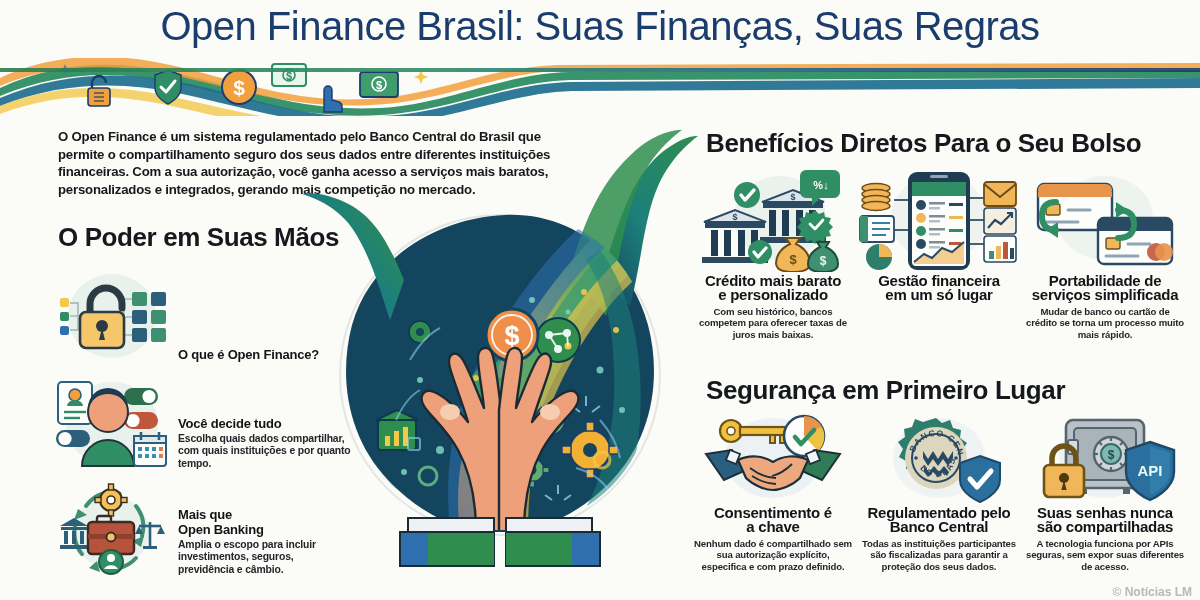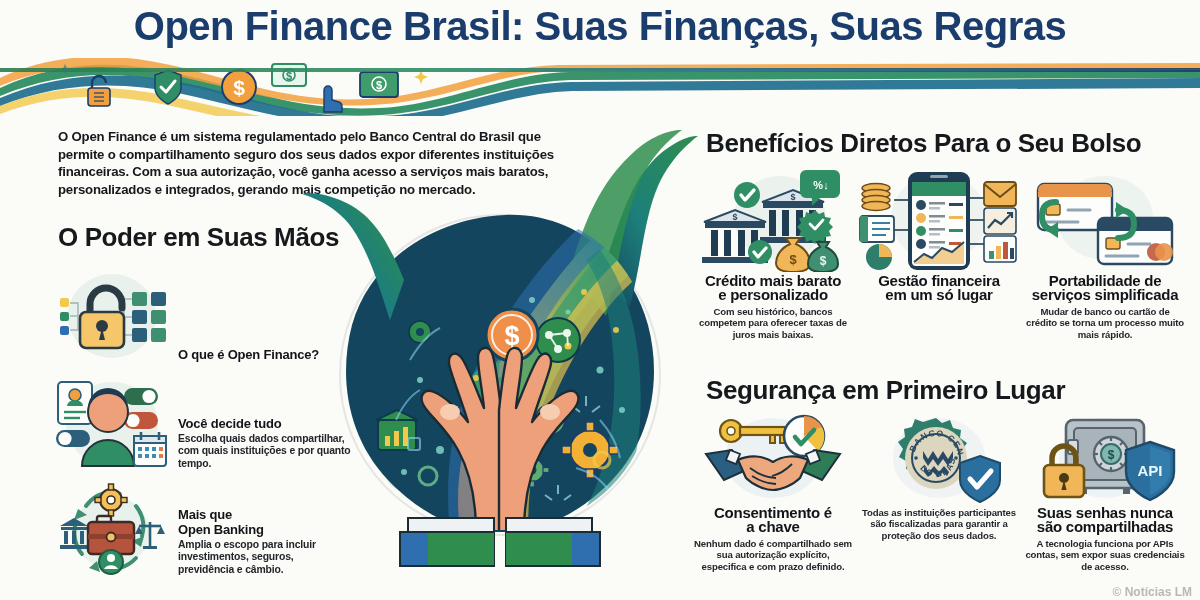--- a/index.html
+++ b/index.html
@@ -13,21 +13,21 @@
     position: relative;
     width: 1200px; height: 600px;
     background: #fbfbf7;
     overflow: hidden;
   }
 
   
   .title {
     position: absolute; top: 4px; left: 0; width: 1200px;
     text-align: center;
-    font-size: 40px; font-weight: bold; letter-spacing: -0.5px;
+    font-size: 40px; font-weight: normal; letter-spacing: -0.5px;
     color: #1b3d6d;
     font-family: "Liberation Sans", sans-serif;
     white-space: nowrap;
   }
   .header-band {
     position: absolute; top: 58px; left: 0; width: 1200px; height: 58px;
   }
   .divider-line {
     position: absolute; top: 68px; left: 0; width: 1200px; height: 4px;
     background: linear-gradient(90deg,#2a7d4f 0%,#2f8e63 35%,#1f6f8e 60%,#1b3d6d 100%);
@@ -140,21 +140,21 @@
     </g>
     <g transform="translate(414,12)" fill="#f2c94c">
       <path d="M7,0 L9,5 L14,7 L9,9 L7,14 L5,9 L0,7 L5,5 Z"></path>
     </g>
     <g transform="translate(60,6)" fill="#2f6fb0" opacity=".7">
       <path d="M5,0 L6.5,3.5 L10,5 L6.5,6.5 L5,10 L3.5,6.5 L0,5 L3.5,3.5 Z"></path>
     </g>
   </svg>
   <div class="divider-line"></div>
 
-  <div class="intro">O Open Finance é um sistema regulamentado pelo Banco Central do Brasil que permite o compartilhamento seguro dos seus dados expor diferentes instituições financeiras. Com a sua autorização, você ganha acesso a serviços mais baratos, personalizados e integrados, gerando mais competição no mercado.</div>
+  <div class="intro">O Open Finance é um sistema regulamentado pelo Banco Central do Brasil que permite o compartilhamento seguro dos seus dados entre diferentes instituições financeiras. Com a sua autorização, você ganha acesso a serviços mais baratos, personalizados e integrados, gerando mais competição no mercado.</div>
 
   <svg id="center-art" width="400" height="470" viewBox="0 0 400 470">
     <defs>
       <linearGradient id="rbA" x1="0" y1="1" x2="1" y2="0">
         <stop offset="0%" stop-color="#12435e"></stop>
           <stop offset="45%" stop-color="#1d7f7a"></stop>
         <stop offset="100%" stop-color="#2f8e4e"></stop>
       </linearGradient>
       <linearGradient id="rbB" x1="0" y1="1" x2="0.6" y2="0">
         <stop offset="0%" stop-color="#ef8f4a"></stop>
@@ -723,20 +723,24 @@
               <path d="M27,33 l5,8 l5,-8 l5,8 l5,-8 l5,8 l5,-8 l0,7 l-5,8 l-5,-7 l-5,7 l-5,-7 l-5,7 l-5,-8 Z"></path>
               <path d="M28,48 l5,6 l5,-6 l5,6 l5,-6 l5,6 l-2,4 l-4,-4 l-5,5 l-5,-5 l-5,5 l-4,-5 Z"></path>
             </g>
           </g>
           <g transform="translate(104,44)">
             <path d="M20,0 L40,7 V24 C40,38 20,46 20,46 C20,46 0,38 0,24 V7 Z" fill="#2a6f9e" stroke="#1d4a68" stroke-width="2"></path>
             <path d="M10,23 l7,8 l14,-16" fill="none" stroke="#fff" stroke-width="5" stroke-linecap="round" stroke-linejoin="round"></path>
           </g>
         </svg>
       </div>
+      <div class="c-h">
+        <div>Regulamentado pelo</div>
+        <div>Banco Central</div>
+      </div>
       <div class="c-b">Todas as instituições participantes são fiscalizadas para garantir a proteção dos seus dados.</div>
     </div>
 
     <div class="card">
       <div class="icbox">
         <svg width="166" height="92" viewBox="0 0 166 92">
           <ellipse cx="83" cy="46" rx="46" ry="40" fill="#e7eff2" opacity=".7"></ellipse>
           <g transform="translate(44,8)">
             <rect x="0" y="0" width="78" height="68" rx="7" fill="#b9c2c8" stroke="#56646d" stroke-width="2.6"></rect>
             <rect x="8" y="8" width="62" height="52" rx="4" fill="#a9b3ba" stroke="#56646d" stroke-width="2"></rect>
@@ -767,19 +771,19 @@
             <path d="M24,0 L48,8 V30 C48,48 24,58 24,58 C24,58 0,48 0,30 V8 Z" fill="#2a6f9e" stroke="#1d4a68" stroke-width="2.4"></path>
             <path d="M24,4 L44,11 V30 C44,44 24,53 24,53 Z" fill="#3a87b8" opacity=".6"></path>
             <text x="24" y="34" text-anchor="middle" font-size="15" font-weight="bold" fill="#e9f8f6" font-family="Liberation Sans, sans-serif">API</text>
           </g>
         </svg>
       </div>
       <div class="c-h">
         <div>Suas senhas nunca</div>
         <div>são compartilhadas</div>
       </div>
-      <div class="c-b">A tecnologia funciona por APIs contas, sem expor suas credenciais de acesso.</div>
+      <div class="c-b">A tecnologia funciona por APIs seguras, sem expor suas diferentes de acesso.</div>
     </div>
   </div>
 
   <div class="credit">© Notícias LM</div>
 
 </div>
 
 </body></html>

